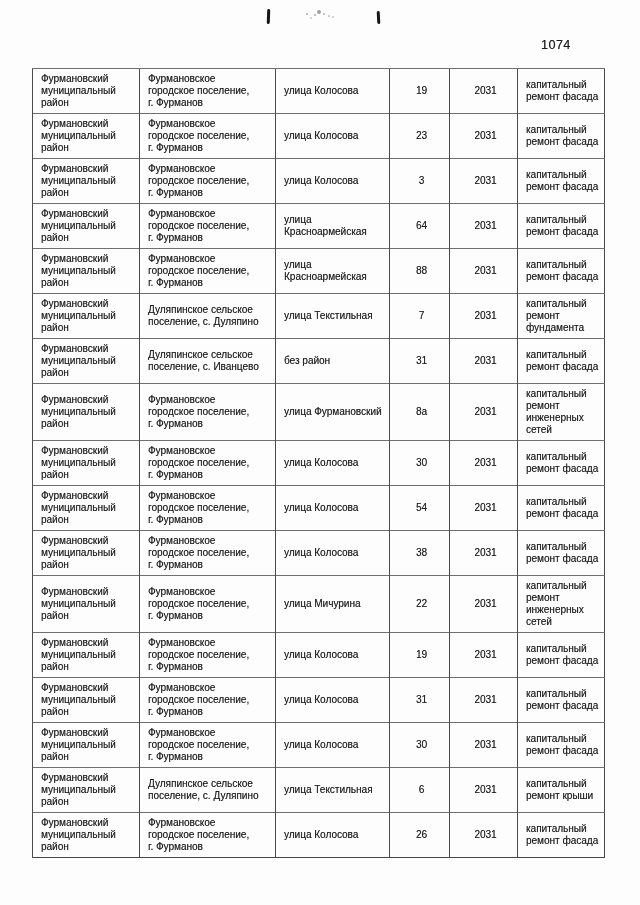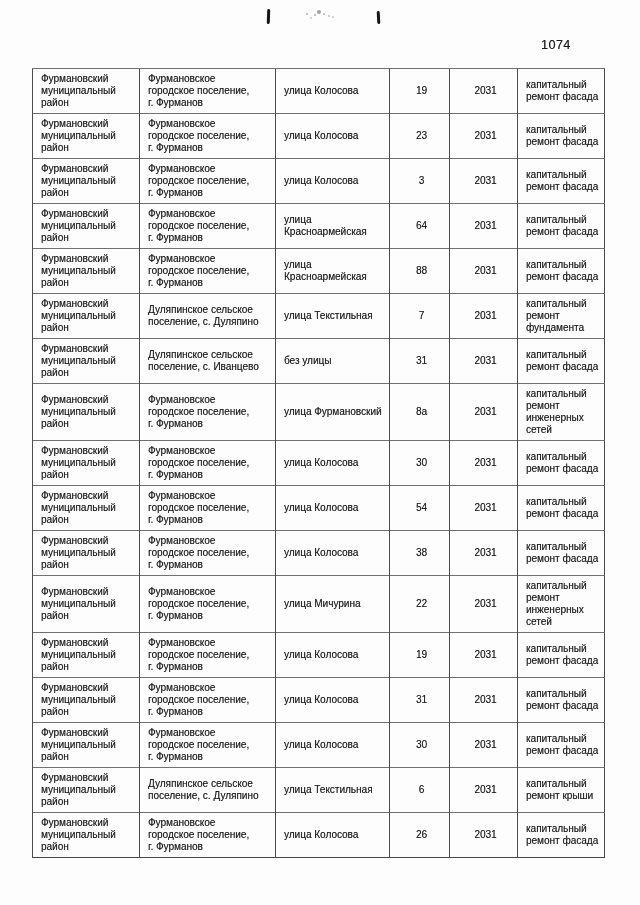--- a/index.html
+++ b/index.html
@@ -178,21 +178,21 @@
           <td class="col-work">капитальный
 ремонт
 фундамента</td>
         </tr>
         <tr>
           <td class="col-district">Фурмановский
 муниципальный
 район</td>
           <td class="col-settlement">Дуляпинское сельское
 поселение, с. Иванцево</td>
-          <td class="col-street">без улицы</td>
+          <td class="col-street">без район</td>
           <td class="col-house">31</td>
           <td class="col-year">2031</td>
           <td class="col-work">капитальный
 ремонт фасада</td>
         </tr>
         <tr>
           <td class="col-district">Фурмановский
 муниципальный
 район</td>
           <td class="col-settlement">Фурмановское

